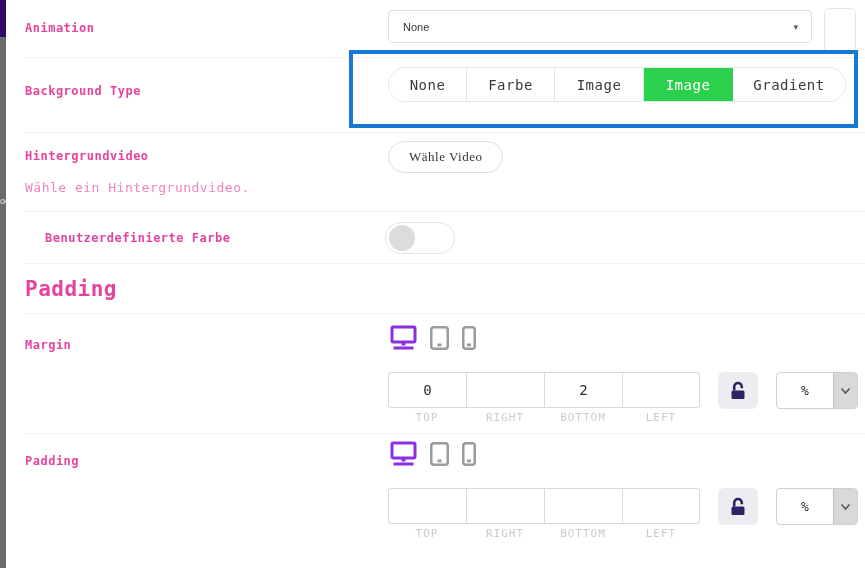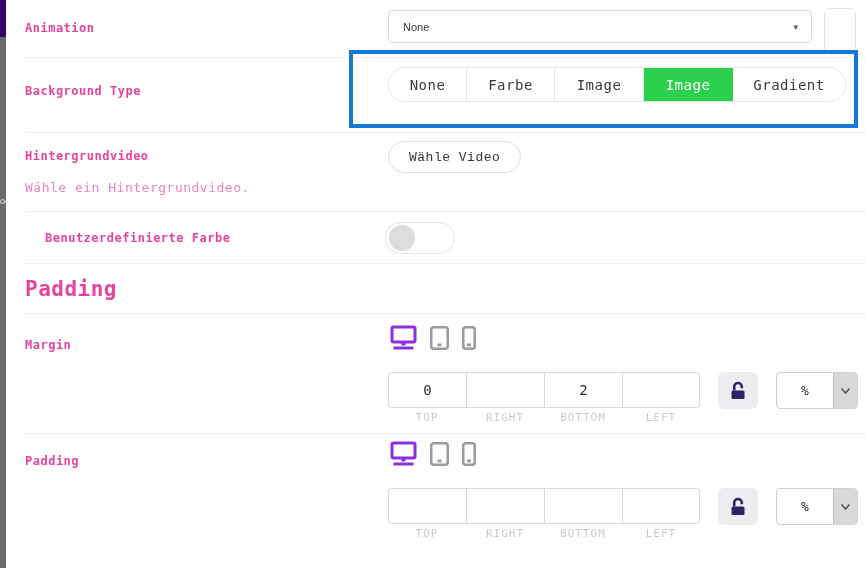--- a/index.html
+++ b/index.html
@@ -52,21 +52,21 @@
   .pill-group .pill:last-child { border-right:0; }
   .pill-group .pill.w0 { width:78px; } .pill-group .pill.w1 { width:88px; }
   .pill-group .pill.w2 { width:89px; } .pill-group .pill.w3 { width:89px; }
   .pill-group .pill.w4 { width:112px; }
   .pill-group .pill.selected { background:#2bd14c; color:#ffffff; border-right-color:#2bd14c; }
 
   
   .choose-btn {
     position:absolute; left:388px; top:141px; height:32px; padding:0 20px;
     background:#fff; border:1px solid #dfdfe2; border-radius:16px;
-    font-size:13px; color:#37343b; letter-spacing:0.5px; font-family:Liberation Mono, monospace; cursor:pointer;
+    font-size:13px; color:#37343b; letter-spacing:0.5px; font-family:Liberation Serif, serif; cursor:pointer;
     display:flex; align-items:center;
   }
 
   
   .toggle { position:absolute; left:385px; top:222px; width:70px; height:32px;
     border:1px solid #e6e6e9; border-radius:16px; background:#fff; cursor:pointer; }
   .toggle .knob { position:absolute; left:3px; top:2px; width:26px; height:26px;
     border-radius:50%; background:#dcdcdf; }
 
   

